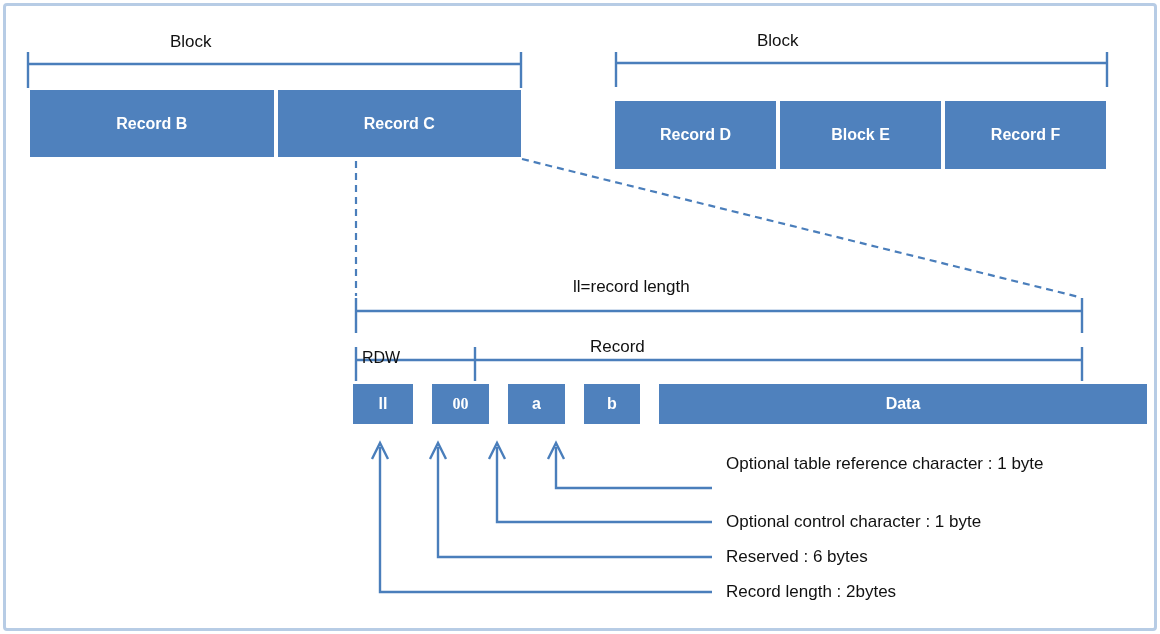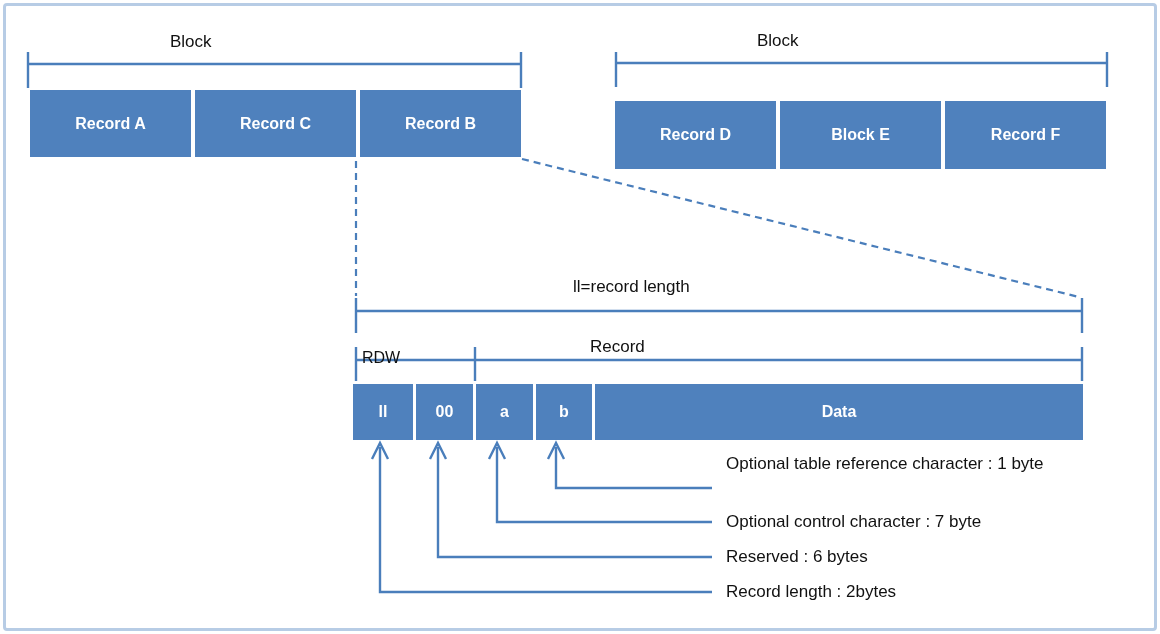--- a/index.html
+++ b/index.html
@@ -18,29 +18,29 @@
   }
   .record-row{
     position:absolute;display:flex;gap:4px;
   }
   .record-box{
     flex:1;background:var(--box_fill,#4f81bd);
     display:flex;align-items:center;justify-content:center;
     color:var(--box_text,#fff);font-weight:bold;font-size:16px;
   }
   .cell-row{
-    position:absolute;left:353px;top:384px;height:56px;display:flex;gap:3px;
+    position:absolute;left:353px;top:384px;height:40px;display:flex;gap:19px;
   }
   .cell{
     background:var(--box_fill,#4f81bd);
     display:flex;align-items:center;justify-content:center;
     color:var(--box_text,#fff);font-weight:bold;font-size:16px;
   }
   .cell.w-ll{width:60px;}
-  .cell.w-00{width:57px;}
+  .cell.w-00{width:57px;font-family:Liberation Serif, serif;}
   .cell.w-a{width:57px;}
   .cell.w-b{width:56px;}
   .cell.w-data{width:488px;}
   .callout-label{
     position:absolute;left:726px;height:22px;line-height:22px;
     font-size:17px;white-space:nowrap;color:var(--text,#111);
   }
   svg.overlay{position:absolute;left:0;top:0;width:1160px;height:634px;pointer-events:none;}
   svg .solid{stroke:var(--line,#4a7ebb);stroke-width:2.4;fill:none;}
   svg .dashed{stroke:var(--line,#4a7ebb);stroke-width:2.2;fill:none;stroke-dasharray:7 5;}
@@ -68,23 +68,22 @@
 
   <path class="arrow" d="M430,459 L438,443 L446,459 M438,447 V557 H712"></path>
 
   <path class="arrow" d="M489,459 L497,443 L505,459 M497,447 V522 H712"></path>
 
   <path class="arrow" d="M548,459 L556,443 L564,459 M556,447 V488 H712"></path>
 </svg>
 
 <div class="caption" style="left:170px;top:32px;width:200px;">Block</div>
 <div class="record-row" style="left:30px;top:90px;width:491px;height:67px;">
-  <div class="record-box">Record A</div>
+  <div class="record-box">Record B</div>
   <div class="record-box">Record C</div>
-  <div class="record-box">Record B</div>
 </div>
 
 <div class="caption" style="left:757px;top:31px;width:200px;">Block</div>
 <div class="record-row" style="left:615px;top:89px;width:491px;height:68px;margin-top:12px;">
   <div class="record-box">Record D</div>
   <div class="record-box">Block E</div>
   <div class="record-box">Record F</div>
 </div>
 
 <div class="caption" style="left:573px;top:277px;width:300px;">ll=record length</div>
@@ -93,15 +92,15 @@
 
 <div class="cell-row">
   <div class="cell w-ll">ll</div>
   <div class="cell w-00">00</div>
   <div class="cell w-a">a</div>
   <div class="cell w-b">b</div>
   <div class="cell w-data">Data</div>
 </div>
 
 <div class="callout-label" style="top:453px;">Optional table reference character : 1 byte</div>
-<div class="callout-label" style="top:511px;">Optional control character : 7 byte</div>
+<div class="callout-label" style="top:511px;">Optional control character : 1 byte</div>
 <div class="callout-label" style="top:546px;">Reserved : 6 bytes</div>
 <div class="callout-label" style="top:581px;">Record length : 2bytes</div>
 
 </body></html>

